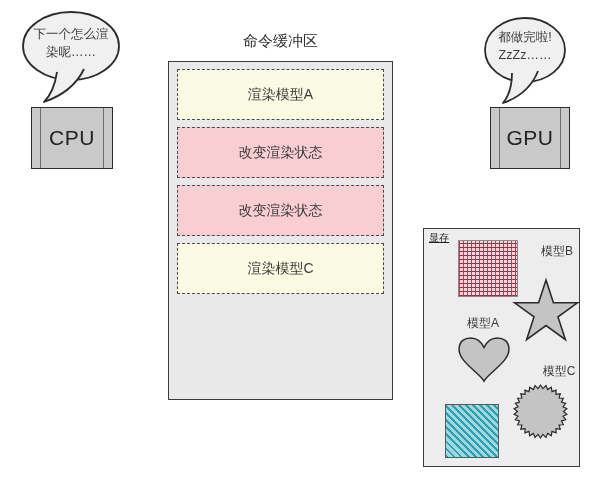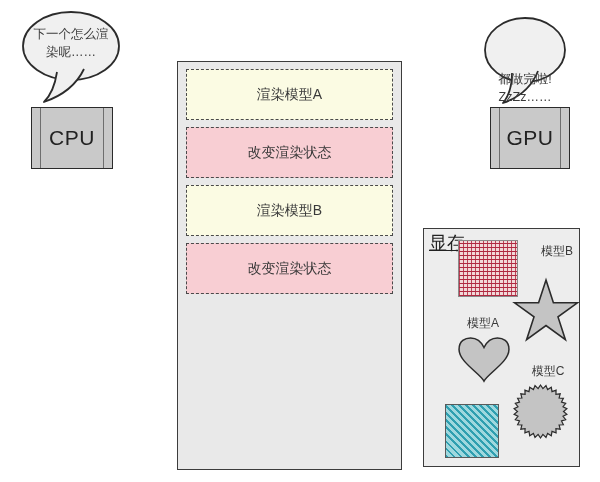--- a/index.html
+++ b/index.html
@@ -26,40 +26,40 @@
   }
   .chip::before{left:8px;}
   .chip::after{right:8px;}
 
   
   .buffer-title{
     position:absolute;left:168px;top:32px;width:225px;text-align:center;
     font-size:15px;color:#2e2e2e;
   }
   .buffer-box{
-    position:absolute;left:168px;top:61px;width:225px;height:409px;
+    position:absolute;left:168px;top:61px;width:225px;height:339px;
     background:var(--box-fill,#e9e9e9);border:1.6px solid #3c3c3c;
-    box-sizing:border-box;padding:7px 8px 0 8px;margin-left:9px;
+    box-sizing:border-box;padding:7px 8px 0 8px;
   }
   .cell{
     box-sizing:border-box;height:51px;margin-bottom:7px;
     border:1.6px dashed #4a4a4a;
     display:flex;align-items:center;justify-content:center;
     font-size:14px;color:#3a3a3a;
   }
   .cell.render{background:var(--cell-render,#fbfbe3);}
   .cell.state{background:var(--cell-state,#f8ced3);}
 
   
   .memory-box{
     position:absolute;left:423px;top:228px;width:157px;height:239px;
     background:#ededed;border:1.6px solid #3c3c3c;box-sizing:border-box;
   }
   .memory-title{
-    position:absolute;left:429px;top:231px;font-size:18px;color:#222;
+    position:absolute;left:429px;top:231px;font-size:10px;color:#222;
     text-decoration:underline;
   }
   .model-label{position:absolute;font-size:12px;color:#3a3a3a;text-align:center;}
 
   .texture-red{
     position:absolute;left:458px;top:240px;width:60px;height:57px;box-sizing:border-box;
     border:1px solid #8a8a8a;
     background:
       repeating-linear-gradient(90deg, rgba(176,40,64,.85) 0 1.5px, transparent 1.5px 4px),
       repeating-linear-gradient(0deg, var(--texture-red,#b02840) 0 1.5px, var(--texture-red-bg,#f2d8d8) 1.5px 4px);
@@ -86,49 +86,50 @@
 染呢……</div>
 
   <div class="chip" style="left:10px;top:107px;width:80px;height:60px;">
     <span>CPU</span>
   </div>
 
   <svg class="bubble-svg" style="left:480px;top:10px;" width="96" height="100" viewBox="0 0 96 100">
     <ellipse class="bubble-fill" cx="45" cy="40" rx="40" ry="32"></ellipse>
     <path class="bubble-fill" d="M 32,63 Q 32,82 23,93 Q 49,84 58,61" stroke-linejoin="round"></path>
   </svg>
-  <div class="bubble-text" style="left:485px;top:29px;width:80px;margin-top:42px;">都做完啦!
+  <div class="bubble-text" style="left:485px;top:29px;width:80px;">都做完啦!
 ZzZz……</div>
 
   <div class="chip" style="left:469px;top:107px;width:78px;height:60px;">
     <span>GPU</span>
   </div>
 
+  <div class="buffer-title">命令缓冲区</div>
   <div class="buffer-box">
     <div class="cell render">渲染模型A</div>
     <div class="cell state">改变渲染状态</div>
-    <div class="cell render">渲染模型B</div>
     <div class="cell state">改变渲染状态</div>
+    <div class="cell render">渲染模型C</div>
   </div>
 
   <div class="memory-box"></div>
   <div class="memory-title">显存</div>
 
   <div class="texture-red"></div>
 
   <div class="model-label" style="left:533px;top:243px;width:48px;">模型B</div>
   <svg class="shape-svg" style="left:512px;top:277px;" width="68" height="68" viewBox="0 0 68 68">
     <polygon class="shape-fill" points="34.0,3.0 41.4,25.8 65.4,25.8 46.0,39.9 53.4,62.7 34.0,48.6 14.6,62.7 22.0,39.9 2.6,25.8 26.6,25.8"></polygon>
   </svg>
 
   <div class="model-label" style="left:461px;top:315px;width:44px;">模型A</div>
   <svg class="shape-svg" style="left:457px;top:336px;" width="54" height="48" viewBox="0 0 56 50">
     <path class="shape-fill" d="M28,47 C24,39 2,27 2,14 C2,5 8.5,2 14,2 C20,2 25,5.5 28,12 C31,5.5 36,2 42,2 C47.5,2 54,5 54,14 C54,27 32,39 28,47 Z"></path>
   </svg>
 
-  <div class="model-label" style="left:524px;top:363px;width:48px;">模型C</div>
+  <div class="model-label" style="left:535px;top:363px;width:48px;">模型C</div>
   <svg class="shape-svg" style="left:513px;top:384px;" width="55" height="55" viewBox="0 0 55 55">
     <polygon class="shape-fill" style="stroke-width:1.2" points="27.5,1.0 29.9,4.6 33.0,1.6 34.6,5.6 38.3,3.3 39.0,7.6 43.1,6.1 42.9,10.4 47.2,9.8 46.1,14.0 50.4,14.3 48.5,18.1 52.7,19.3 50.0,22.7 53.9,24.7 50.5,27.5 53.9,30.3 50.0,32.3 52.7,35.7 48.5,36.9 50.4,40.8 46.1,41.0 47.2,45.2 42.9,44.6 43.1,48.9 39.0,47.4 38.3,51.7 34.6,49.4 33.0,53.4 29.9,50.4 27.5,54.0 25.1,50.4 22.0,53.4 20.4,49.4 16.7,51.7 16.0,47.4 11.9,48.9 12.1,44.6 7.8,45.2 8.9,41.0 4.6,40.8 6.5,36.9 2.3,35.7 5.0,32.3 1.1,30.3 4.5,27.5 1.1,24.7 5.0,22.7 2.3,19.3 6.5,18.1 4.6,14.2 8.9,14.0 7.8,9.8 12.1,10.4 11.9,6.1 16.0,7.6 16.7,3.3 20.4,5.6 22.0,1.6 25.1,4.6"></polygon>
   </svg>
 
   <div class="texture-teal"></div>
 
 </div>
 
 </body></html>

